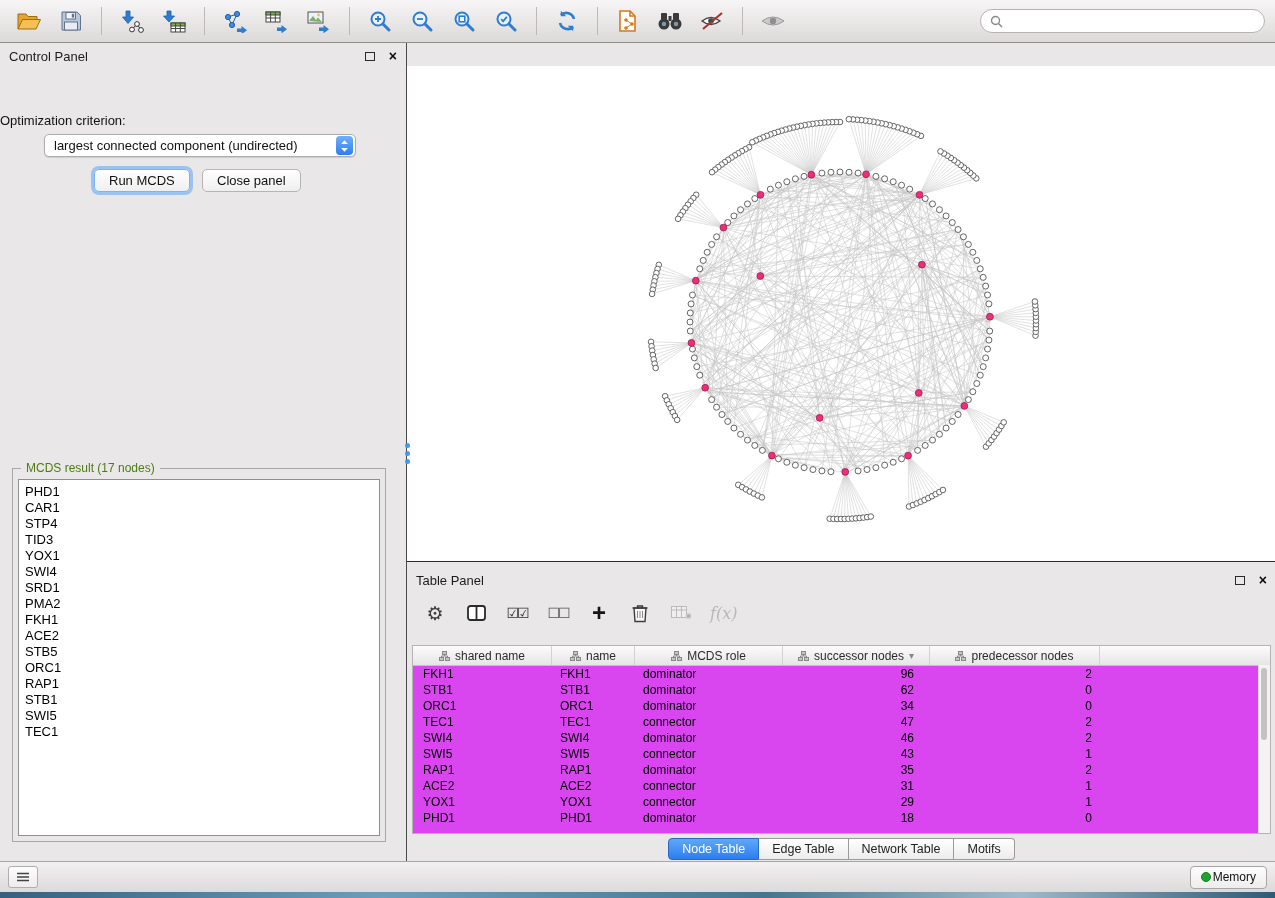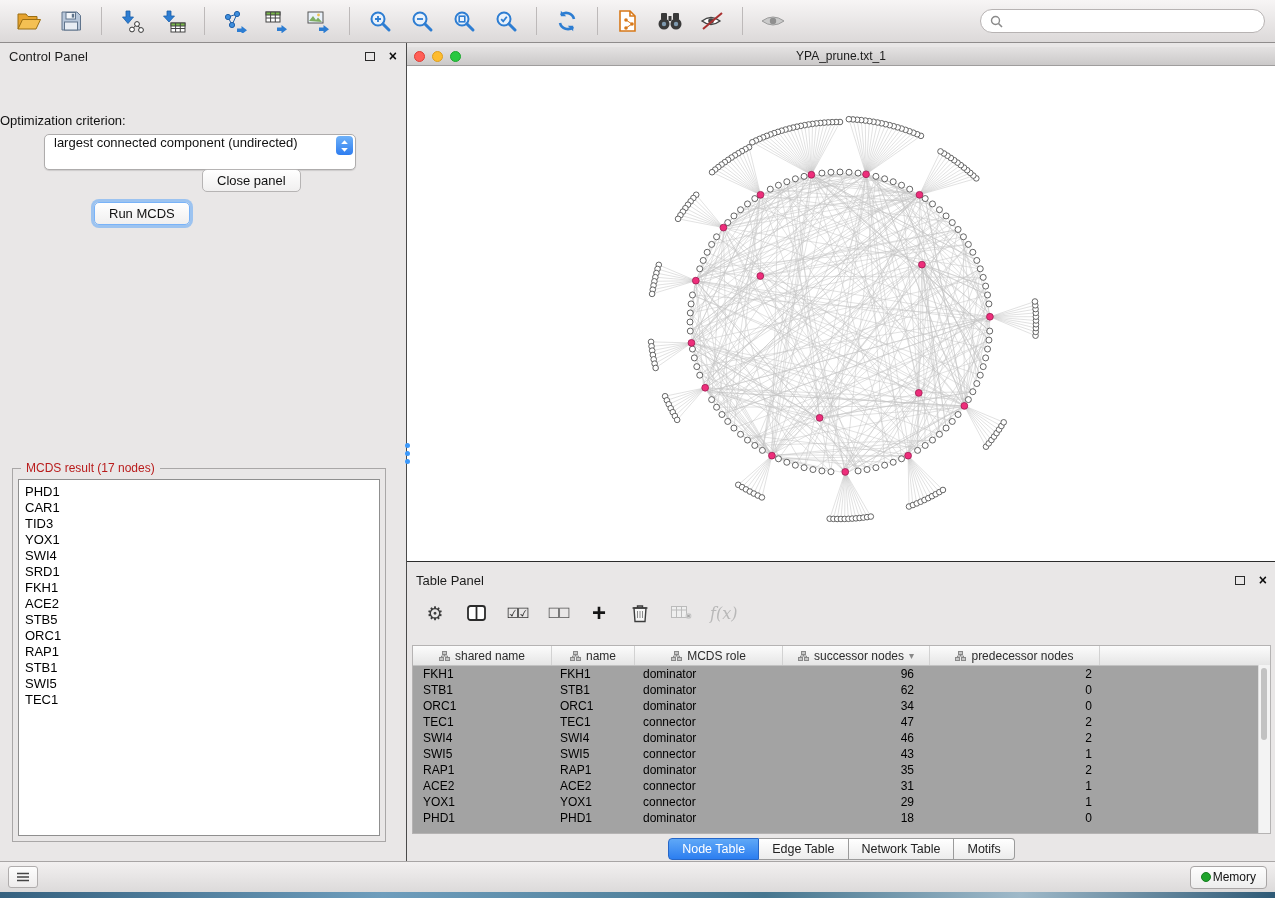--- a/index.html
+++ b/index.html
@@ -24,34 +24,34 @@
   .panel-header .spacer{flex:1;}
   .float-box{width:8px;height:7px;border:1.5px solid #2a2a2a;display:inline-block;margin-right:14px;}
   .close-x{font-weight:bold;font-size:14px;color:#0d0d0d;line-height:1;}
   .cp-tabs{position:absolute;left:50%;transform:translateX(-50%);top:31px;display:flex;}
   .seg-tab{padding:3px 13px;font-size:12.5px;color:#222;background:linear-gradient(#ffffff,#ececec);
     border:1px solid #9b9b9b;border-left:none;white-space:nowrap;}
   .seg-tab:first-child{border-left:1px solid #9b9b9b;border-radius:4px 0 0 4px;}
   .seg-tab:last-child{border-radius:0 4px 4px 0;}
   .seg-tab.active{background:linear-gradient(#5fa8f7,#2c7ef0);color:#fff;border-color:#2767c8;}
   .opt-label{position:absolute;top:70px;left:0;width:100%;text-align:left;font-size:13px;}
-  .dropdown{position:absolute;left:44px;top:91px;width:312px;height:36px;box-sizing:border-box;
-    display:flex;background:#fff;border:1px solid #aeacac;border-radius:5px;
+  .dropdown{position:absolute;left:44px;top:91px;width:312px;height:23px;box-sizing:border-box;
+    display:flex;align-items:center;background:#fff;border:1px solid #aeacac;border-radius:5px;
     box-shadow:0 1px 1px rgba(0,0,0,.12);}
   .dropdown .val{flex:1;font-size:13px;padding:0 9px;white-space:nowrap;overflow:hidden;}
   .stepper{width:17px;height:19px;margin:1px 2px;border-radius:4px;
     background:linear-gradient(#6eb1f8,#2e7df0);display:flex;align-items:center;justify-content:center;}
   .btn-row{position:absolute;left:0;top:126px;width:100%;height:24px;}
   .mac-btn{position:absolute;height:23px;padding:0 14px;font-size:13px;color:#111;
     background:linear-gradient(#ffffff,#f0efef);border:1px solid #b6b4b4;border-radius:5px;
     font-family:"Liberation Sans",sans-serif;}
-  .mac-btn.focused{border-color:#79b3f8;box-shadow:0 0 0 3px rgba(80,160,250,.5);margin-top:33px;}
+  .mac-btn.focused{border-color:#79b3f8;box-shadow:0 0 0 3px rgba(80,160,250,.5);}
   .mcds-group{position:absolute;left:12px;top:425px;width:374px;height:374px;
     border:1px solid #a9a7a7;box-sizing:border-box;}
-  .mcds-legend{position:absolute;top:-8px;left:8px;background:#e9e7e7;padding:0 5px;font-size:12px;color:#b91c1c;}
+  .mcds-legend{position:absolute;top:-8px;left:8px;background:#e9e7e7;padding:0 5px;font-size:12px;color:#4d7c0f;}
   .mcds-list{position:absolute;left:5px;right:5px;top:10px;bottom:5px;background:#fff;
     border:1px solid #8f8f8f;overflow:hidden;padding:4px 0 0 6px;}
   .mcds-item{font-size:13px;line-height:16px;color:#000;}
 
   
   .right-region{position:absolute;left:406px;top:43px;width:869px;height:818px;box-sizing:border-box;
     border-left:1px solid #4a4a4a;background:#e9e7e7;}
   .splitter-dots{position:absolute;left:-4px;top:400px;width:8px;display:flex;flex-direction:column;gap:3px;z-index:5;}
   .splitter-dots i{width:5px;height:5px;border-radius:50%;background:#3b99fc;display:block;margin:0 auto;}
 
@@ -70,21 +70,21 @@
   .table-panel{position:absolute;left:0;top:524px;width:869px;height:294px;}
   .tp-toolbar{position:absolute;left:0;top:26px;width:100%;height:40px;display:flex;align-items:center;
     padding-left:16px;gap:17px;box-sizing:border-box;}
   .tt-btn{min-width:24px;height:26px;display:flex;align-items:center;justify-content:center;}
   .gear{font-size:19px;color:#3d3d3d;line-height:1;}
   .checks{font-size:14px;letter-spacing:-2px;color:#333;}
   .checks.off{color:#555;}
   .plus{font-size:24px;font-weight:900;color:#151515;line-height:0.8;}
   .fx-label{font-family:"DejaVu Serif",serif;font-style:italic;font-size:16px;color:#b8b8b8;}
 
-  .tbl{position:absolute;left:5px;right:5px;top:78px;height:189px;background:#a3a3a3;
+  .tbl{position:absolute;left:5px;right:5px;top:78px;height:189px;background:#d946ef;
     border:1px solid #b5b3b3;box-sizing:border-box;overflow:hidden;}
   .tgrid{display:grid;grid-template-columns:139px 83px 148px 147px 170px 1fr;}
   .thead{height:19px;background:linear-gradient(#fcfcfc,#e5e5e5);border-bottom:1px solid #c2c2c2;}
   .th{display:flex;align-items:center;justify-content:center;gap:5px;font-size:12px;color:#2c2c2c;
     border-right:1px solid #d2d2d2;height:19px;box-sizing:border-box;white-space:nowrap;overflow:hidden;}
   .th .sort{color:#888;font-size:10px;}
   .trow{height:16px;}
   .td{font-size:12px;line-height:16px;color:#000;padding-left:8px;white-space:nowrap;overflow:hidden;}
   .td.c0{padding-left:10px;}
   .td.c3{text-align:right;padding-right:16px;padding-left:0;}
@@ -269,52 +269,46 @@
   </div>
   <div class="btn-row">
     <button class="mac-btn focused" style="left:94px;">Run MCDS</button>
     <button class="mac-btn" style="left:202px;">Close panel</button>
   </div>
   <div class="mcds-group">
     <span class="mcds-legend">MCDS result (17 nodes)</span>
     <div class="mcds-list">
         <div class="mcds-item">PHD1</div>
         <div class="mcds-item">CAR1</div>
+        <div class="mcds-item">STP4</div>
         <div class="mcds-item">TID3</div>
         <div class="mcds-item">YOX1</div>
         <div class="mcds-item">SWI4</div>
         <div class="mcds-item">SRD1</div>
+        <div class="mcds-item">PMA2</div>
         <div class="mcds-item">FKH1</div>
         <div class="mcds-item">ACE2</div>
         <div class="mcds-item">STB5</div>
         <div class="mcds-item">ORC1</div>
         <div class="mcds-item">RAP1</div>
         <div class="mcds-item">STB1</div>
         <div class="mcds-item">SWI5</div>
         <div class="mcds-item">TEC1</div>
       </div>
   </div>
 </div>
 
 <div class="right-region">
   <div class="splitter-dots">
       <i></i>
       <i></i>
       <i></i>
     </div>
 
   <div class="network-view">
-    <div class="nv-titlebar">
-      <span class="nv-title">YPA_prune.txt_1</span>
-      <span class="traffic">
-        <span class="light red"></span>
-        <span class="light yellow"></span>
-        <span class="light green"></span>
-      </span>
-    </div>
     <div class="nv-canvas">
       <svg id="net-svg" width="868" height="496" viewBox="0 0 868 496">
           <g stroke="#9c9c9c" stroke-width="0.5" opacity="0.6">
             <line x1="404.4" y1="108.8" x2="388.4" y2="112.8"></line>
             <line x1="404.4" y1="108.8" x2="287.4" y2="291.9"></line>
             <line x1="404.4" y1="108.8" x2="581.9" y2="274.1"></line>
             <line x1="404.4" y1="108.8" x2="355.4" y2="384.4"></line>
             <line x1="404.4" y1="108.8" x2="285.5" y2="283.0"></line>
             <line x1="404.4" y1="108.8" x2="532.5" y2="368.3"></line>
             <line x1="404.4" y1="108.8" x2="561.4" y2="333.6"></line>

